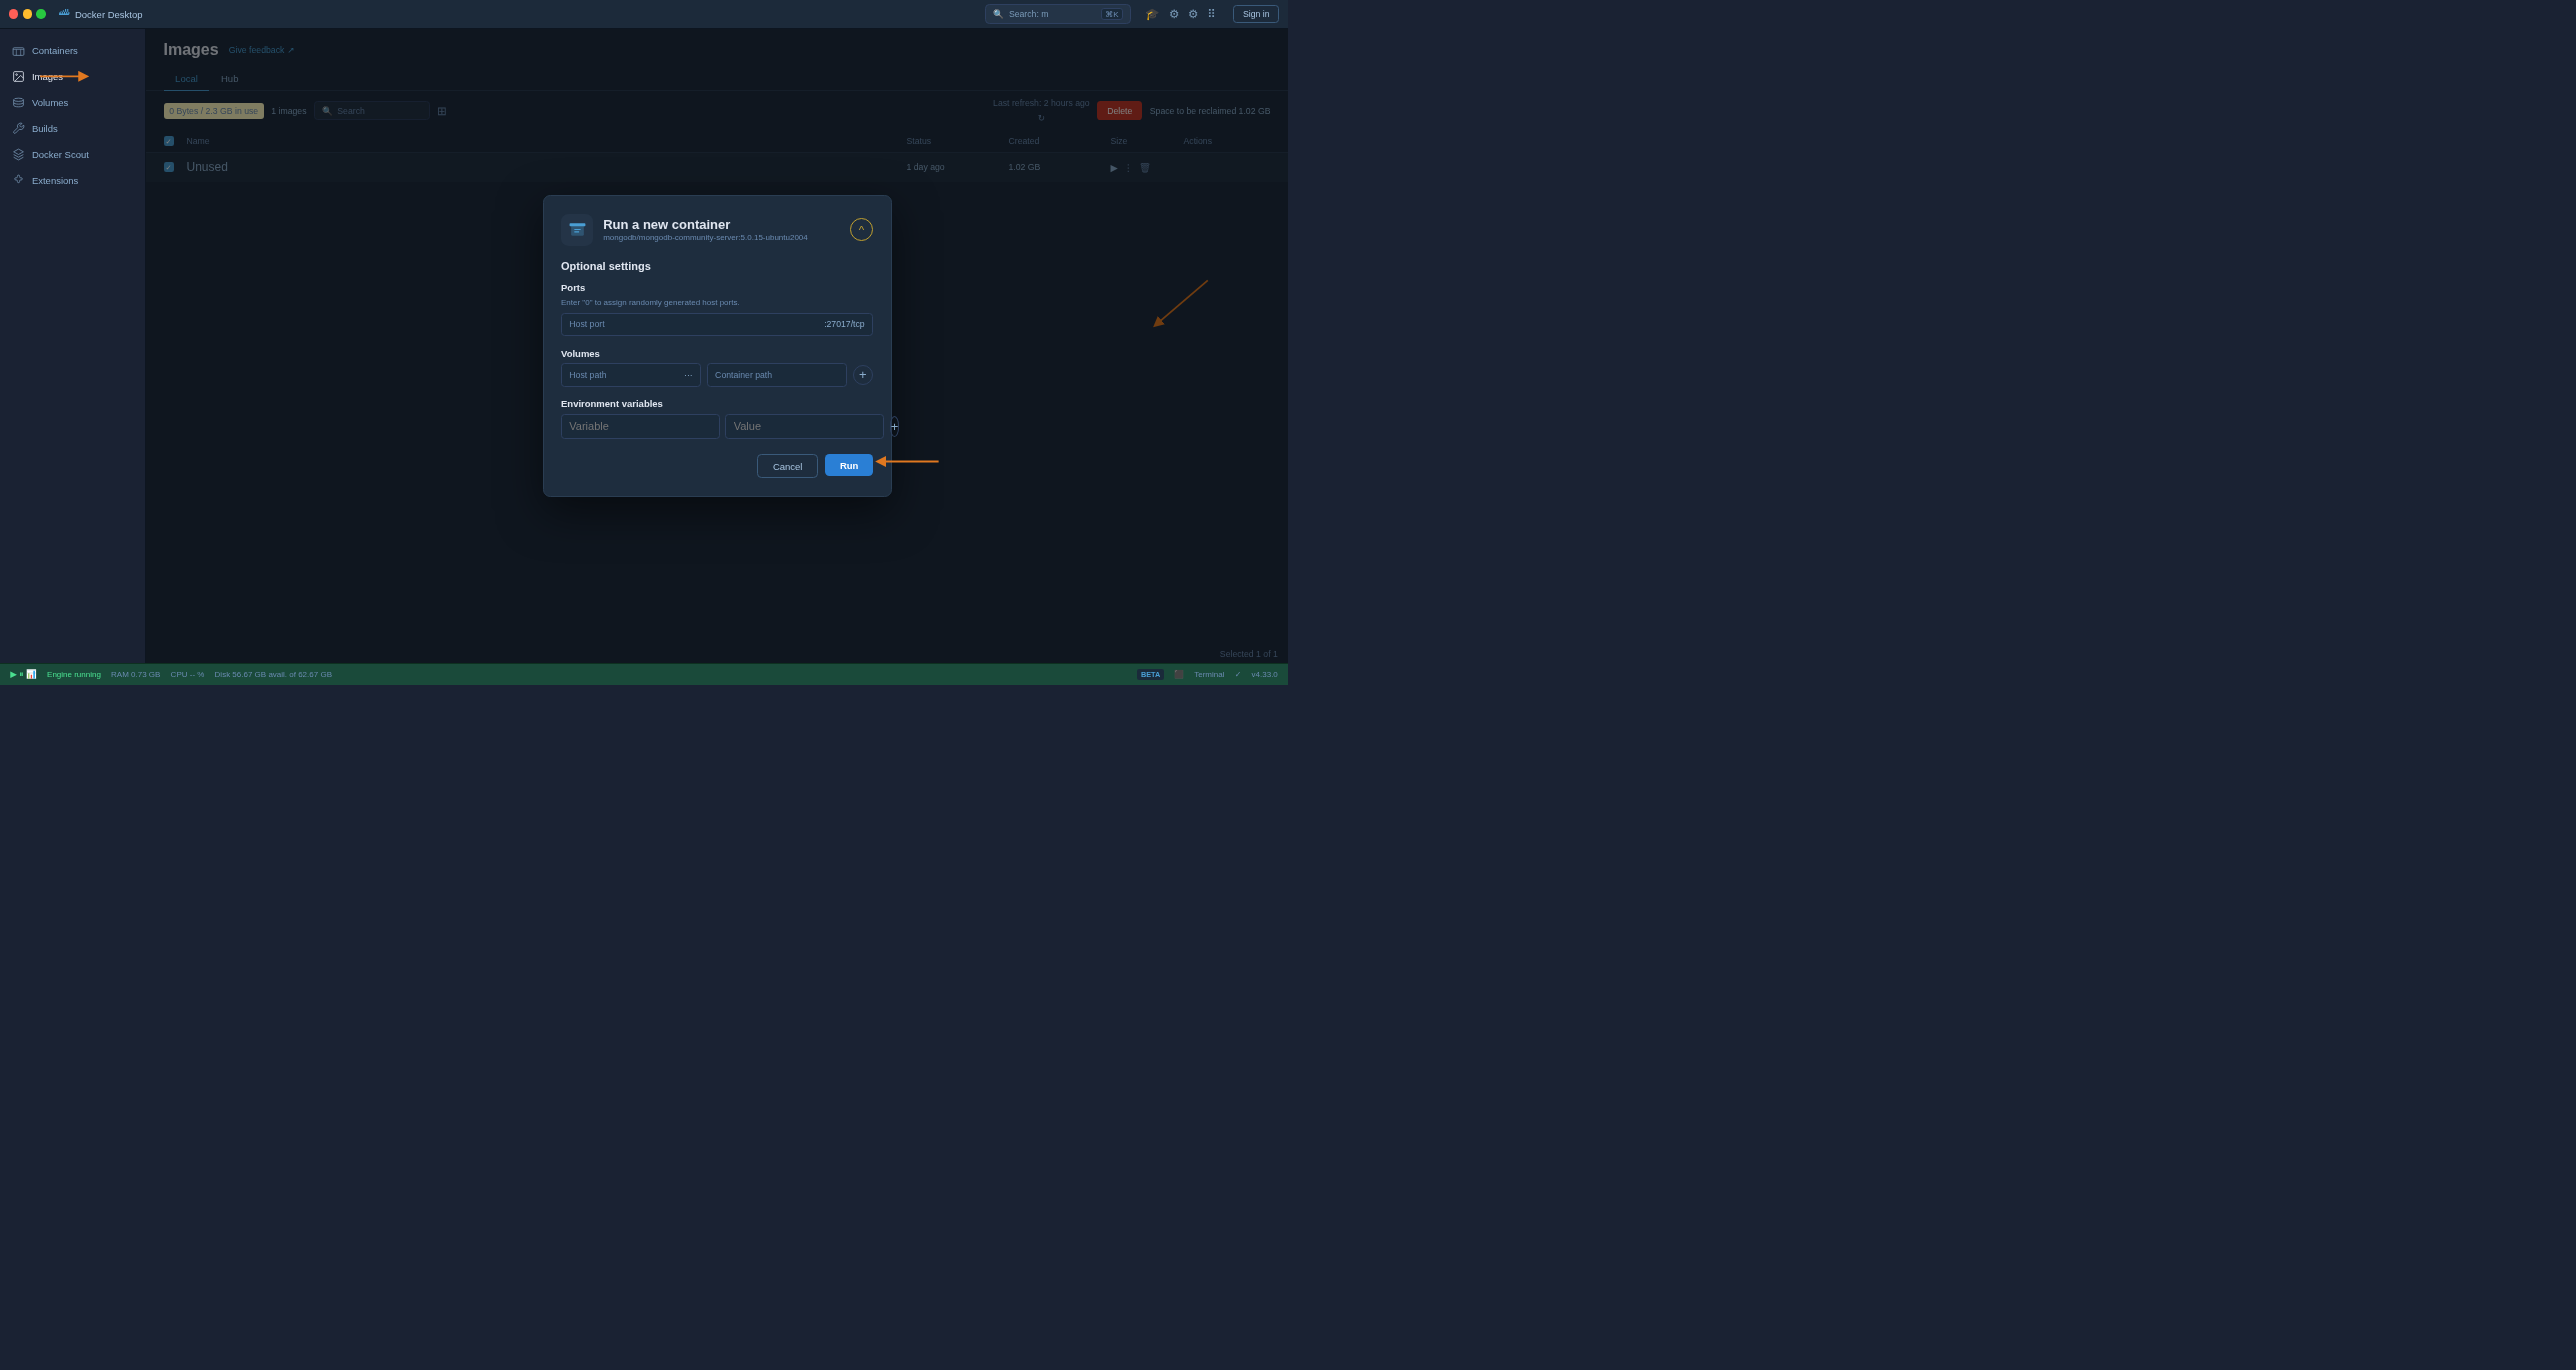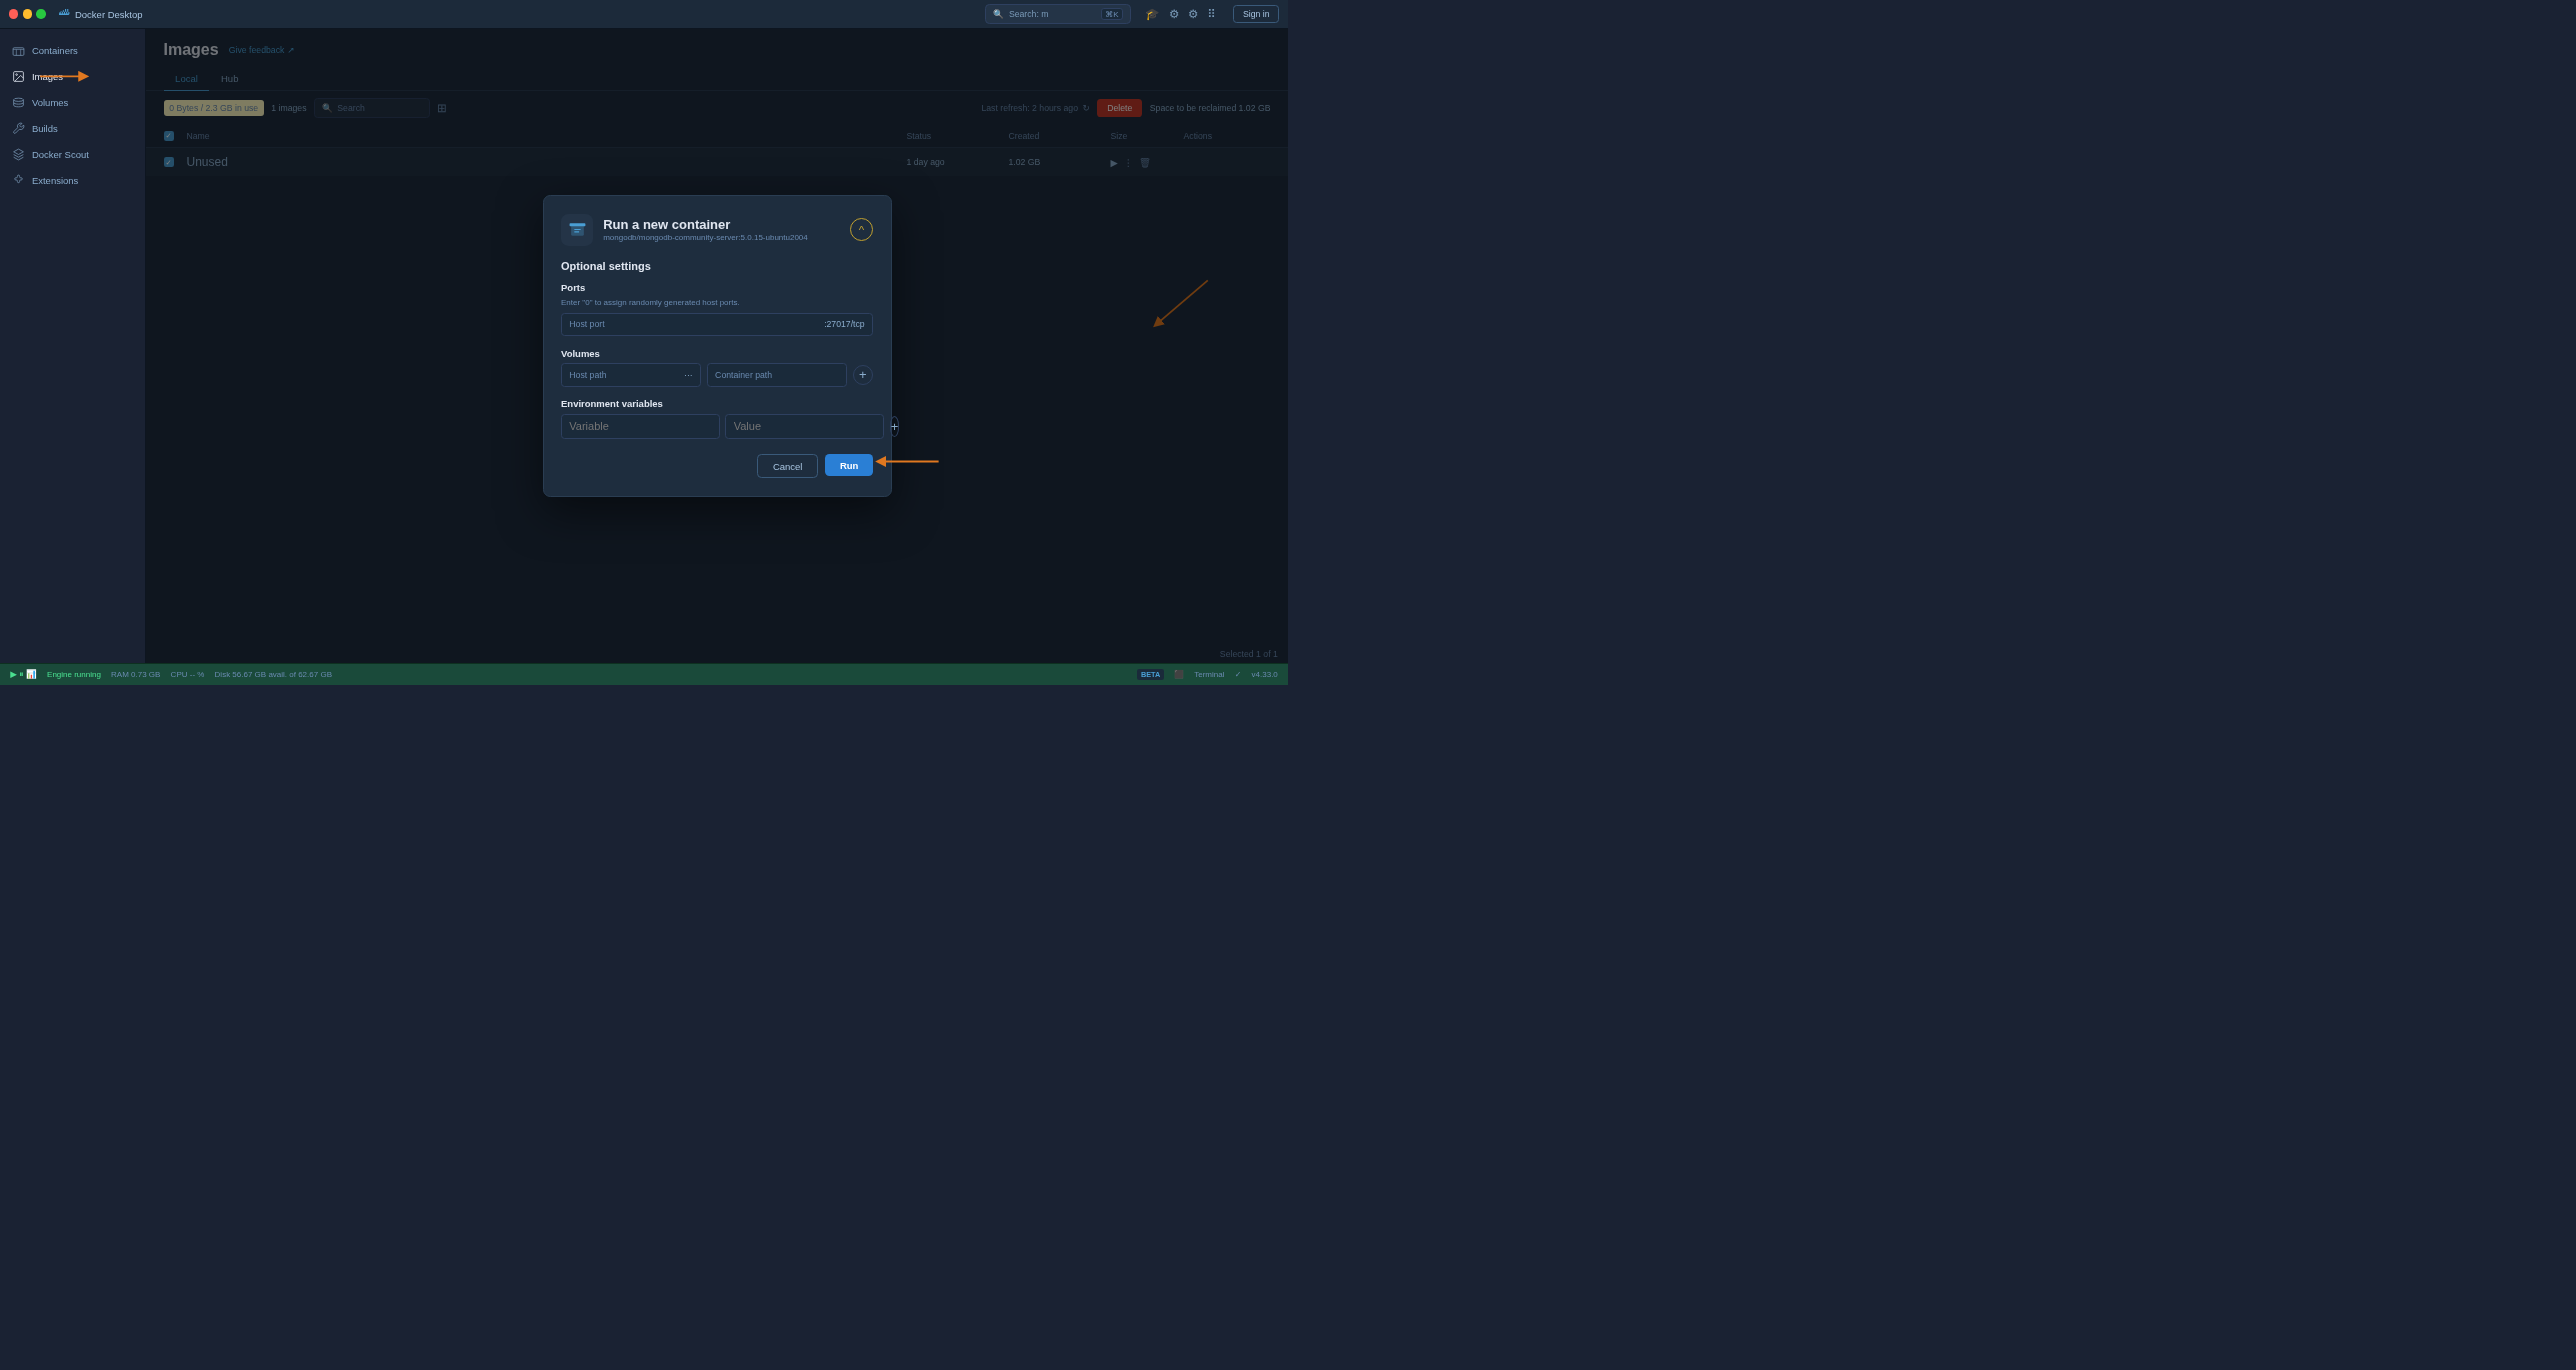--- a/index.html
+++ b/index.html
@@ -202,20 +202,21 @@
       color: #6a8ab0;
       font-size: 8.7px;
     }
     .refresh-info {
       margin-left: auto;
       font-size: 8.7px;
       color: #6a8ab0;
       display: flex;
       align-items: center;
       gap: 4.4px;
+      flex-direction: column;
     }
     .delete-btn {
       background: #c0392b;
       color: white;
       border: none;
       border-radius: 3.6px;
       padding: 4.4px 10.2px;
       font-size: 8.7px;
       cursor: pointer;
       font-weight: 500;

